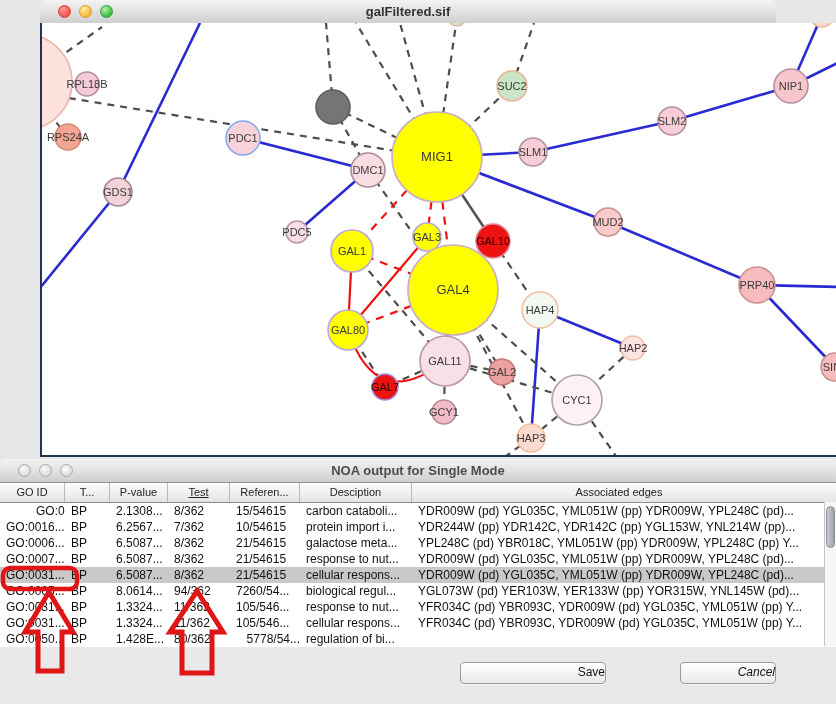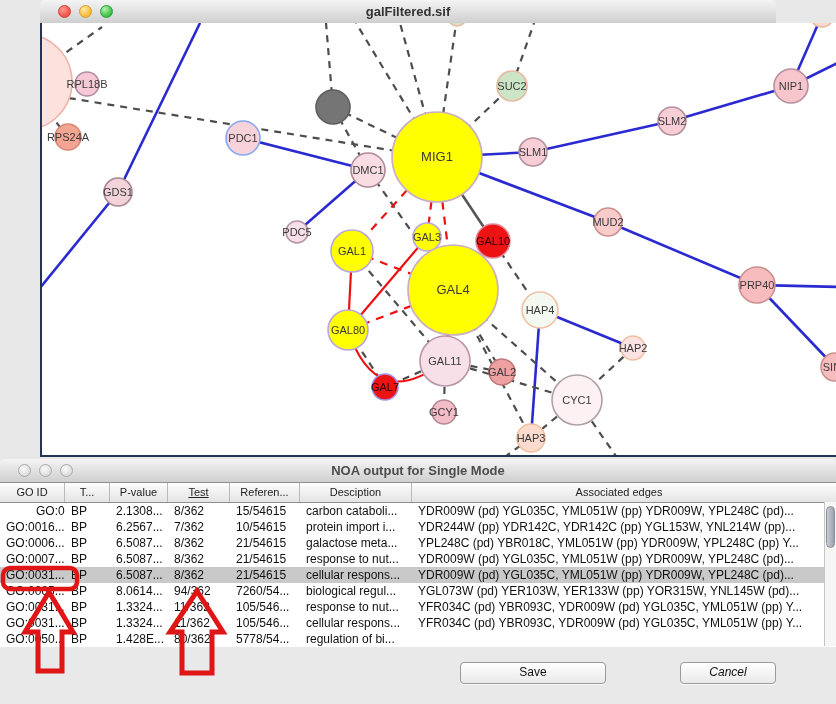--- a/index.html
+++ b/index.html
@@ -35,21 +35,21 @@
   .trow{display:flex;height:16px;background:#ffffff;}
   .trow.hl{background:#c9c9c9;}
   .tcell{box-sizing:border-box;height:16px;line-height:16px;font-size:12px;color:#111;
     padding-left:6px;overflow:hidden;white-space:nowrap;}
   #noa-scrollbar{position:absolute;right:0;top:0;width:12px;background:#f6f6f6;
     border-left:1px solid #c5c5c5;box-sizing:border-box;}
   #noa-thumb{position:absolute;left:1px;width:9px;top:4px;height:42px;border-radius:5px;
     background:linear-gradient(90deg,#c9cdd4,#9aa0ab);border:1px solid #8a8f98;box-sizing:border-box;}
   #noa-footer{position:absolute;left:0;right:0;bottom:0;height:57px;background:#e9e9e9;}
   .mac-btn{position:absolute;height:20px;border:1px solid #9a9a9a;border-radius:4px;
-    background:linear-gradient(#ffffff,#e9e9e9);font-size:12px;color:#111;text-align:center;
+    background:linear-gradient(#ffffff,#e9e9e9);font-size:12px;color:#111;text-align:right;
     line-height:19px;box-shadow:0 1px 0 rgba(255,255,255,.7);cursor:default;}
   
   #anno-svg{position:absolute;left:0;top:0;pointer-events:none;}
 </style>
 </head>
 <body>
 <div id="stage">
 
   <div id="network-window">
     <div class="titlebar">
@@ -272,21 +272,21 @@
           <div class="tcell" style="width: 62px;">11/362</div>
           <div class="tcell" style="width: 70px;">105/546...</div>
           <div class="tcell" style="width: 112px;">cellular respons...</div>
           <div class="tcell" style="width: 414px;">YFR034C (pd) YBR093C, YDR009W (pd) YGL035C, YML051W (pp) Y...</div>
         </div>
         <div class="trow">
           <div class="tcell" style="width: 65px;">GO:0050...</div>
           <div class="tcell" style="width: 45px;">BP</div>
           <div class="tcell" style="width: 58px;">1.428E...</div>
           <div class="tcell" style="width: 62px;">80/362</div>
-          <div class="tcell" style="width: 70px;">5778/54...</div>
+          <div class="tcell" style="width: 70px; text-align: right;">5778/54...</div>
           <div class="tcell" style="width: 112px;">regulation of bi...</div>
         </div>
       </div>
     <div id="noa-scrollbar" style="top: 43px; height: 144px;">
       <div id="noa-thumb"></div>
     </div>
     <div id="noa-footer">
       <div class="mac-btn" style="left:460px;top:15px;width:144px;">Save</div>
       <div class="mac-btn" style="left:680px;top:15px;width:94px;font-style:italic;">Cancel</div>
     </div>

